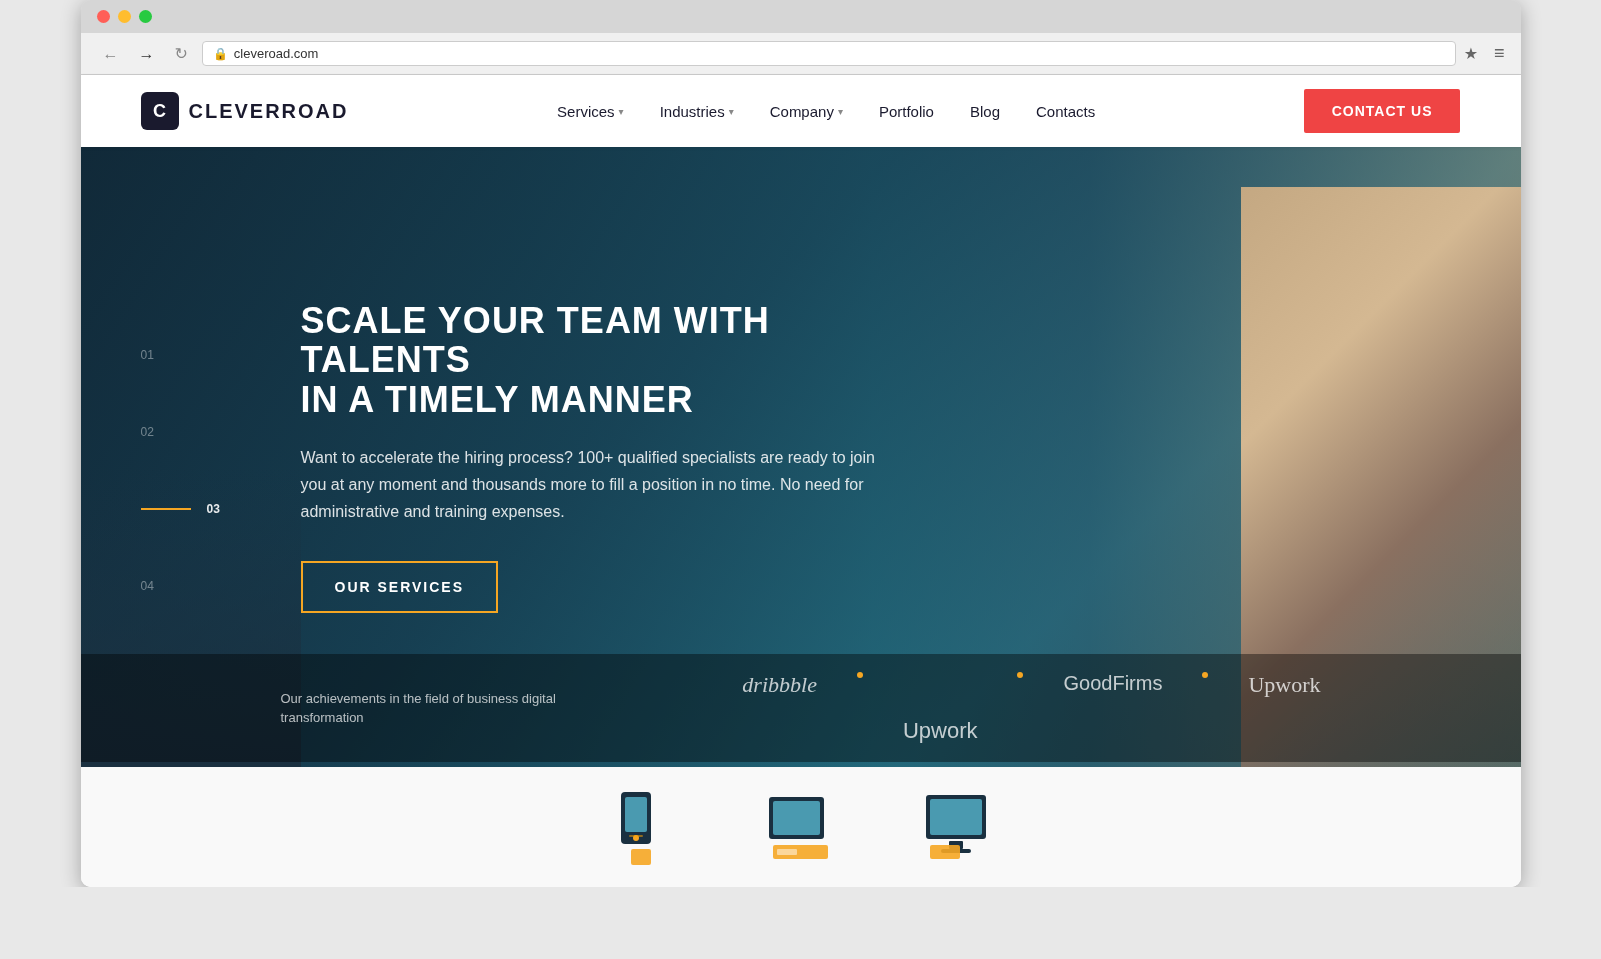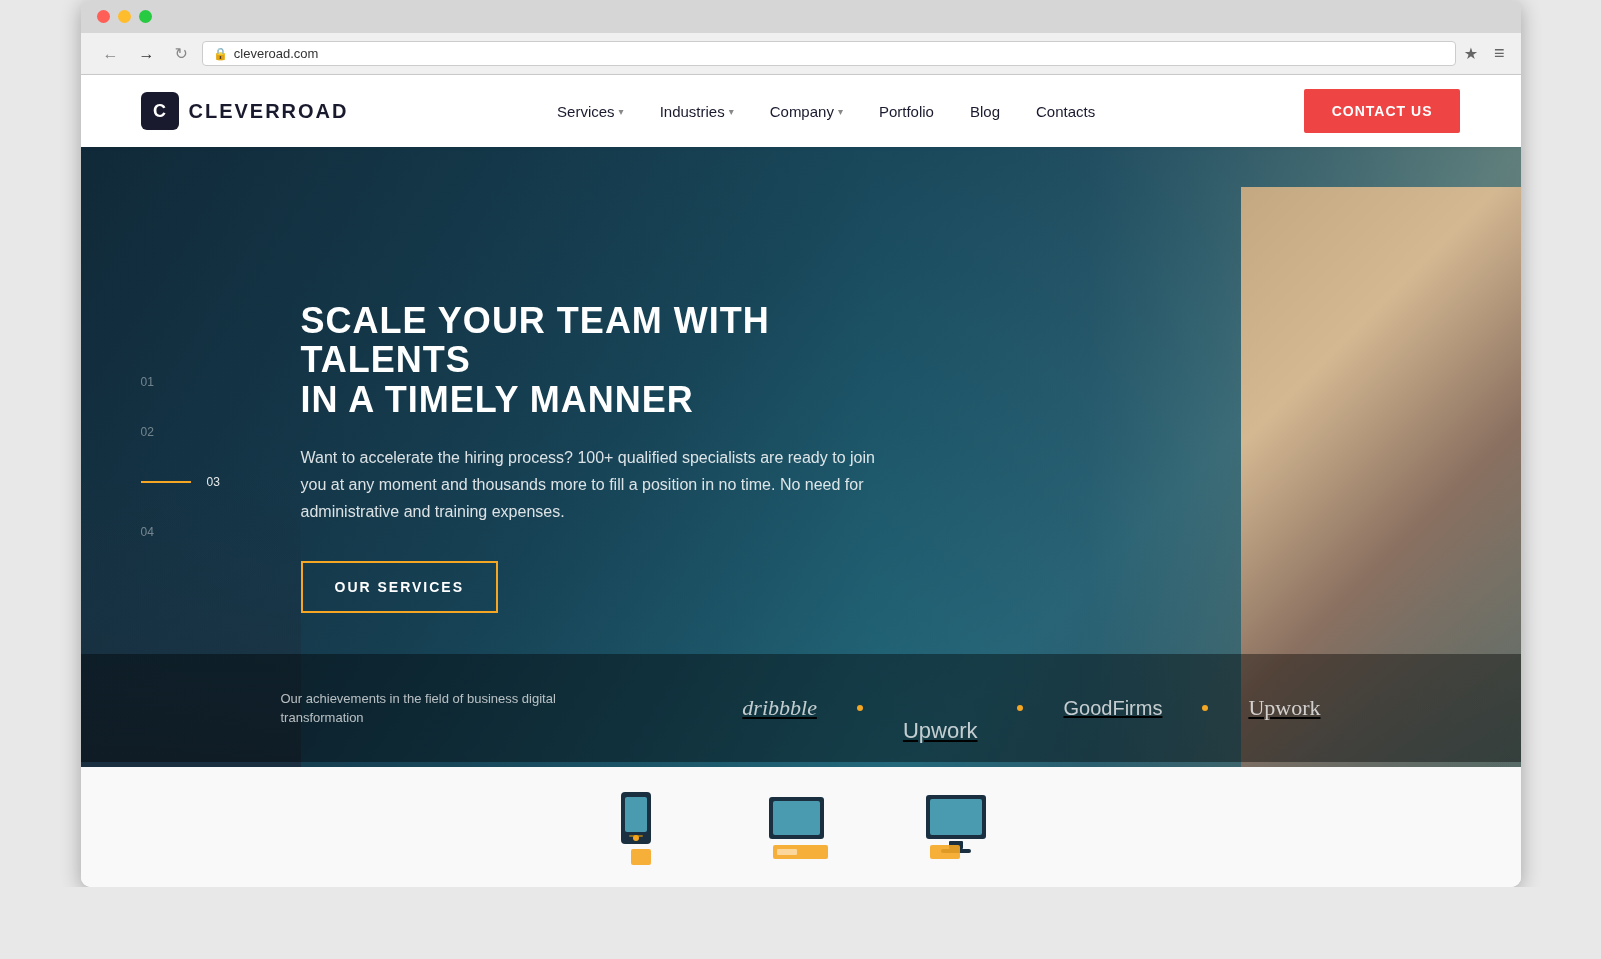--- a/index.html
+++ b/index.html
@@ -183,24 +183,25 @@
       top: 50%;
       transform: translateY(-50%);
       display: flex;
       flex-direction: column;
       gap: 36px;
     }
     .slide-num {
       font-size: 12px;
       color: rgba(255,255,255,0.4);
       font-weight: 500;
+      margin-top: 27px;
     }
     .slide-num.active {
       color: rgba(255,255,255,0.9);
-      font-weight: 400;
+      font-weight: 700;
       display: flex;
       align-items: center;
       gap: 16px;
     }
     .slide-num.active::before {
       content: '';
       display: block;
       width: 50px;
       height: 2px;
       background: #f5a623;
@@ -255,25 +256,23 @@
       gap: 0;
     }
     .hero-bottom-text {
       color: rgba(255,255,255,0.7);
       font-size: 13px;
       line-height: 1.5;
       min-width: 220px;
     }
     .partner-logos {
       display: flex;
-      align-items: center;
       gap: 40px;
       flex: 1;
       justify-content: flex-end;
-      text-decoration: underline;
     }
     .partner-logo {
       color: rgba(255,255,255,0.75);
       font-size: 20px;
       font-weight: 300;
       font-style: italic;
     }
     .partner-logo.dribbble { font-family: Georgia, serif; font-size: 22px; }
     .partner-logo.upwork { font-family: Arial, sans-serif; font-size: 22px; font-style: normal; font-weight: 400; margin-top: 46px; }
     .partner-logo.goodfirms { font-family: Arial, sans-serif; font-size: 20px; font-style: normal; font-weight: 500; }

